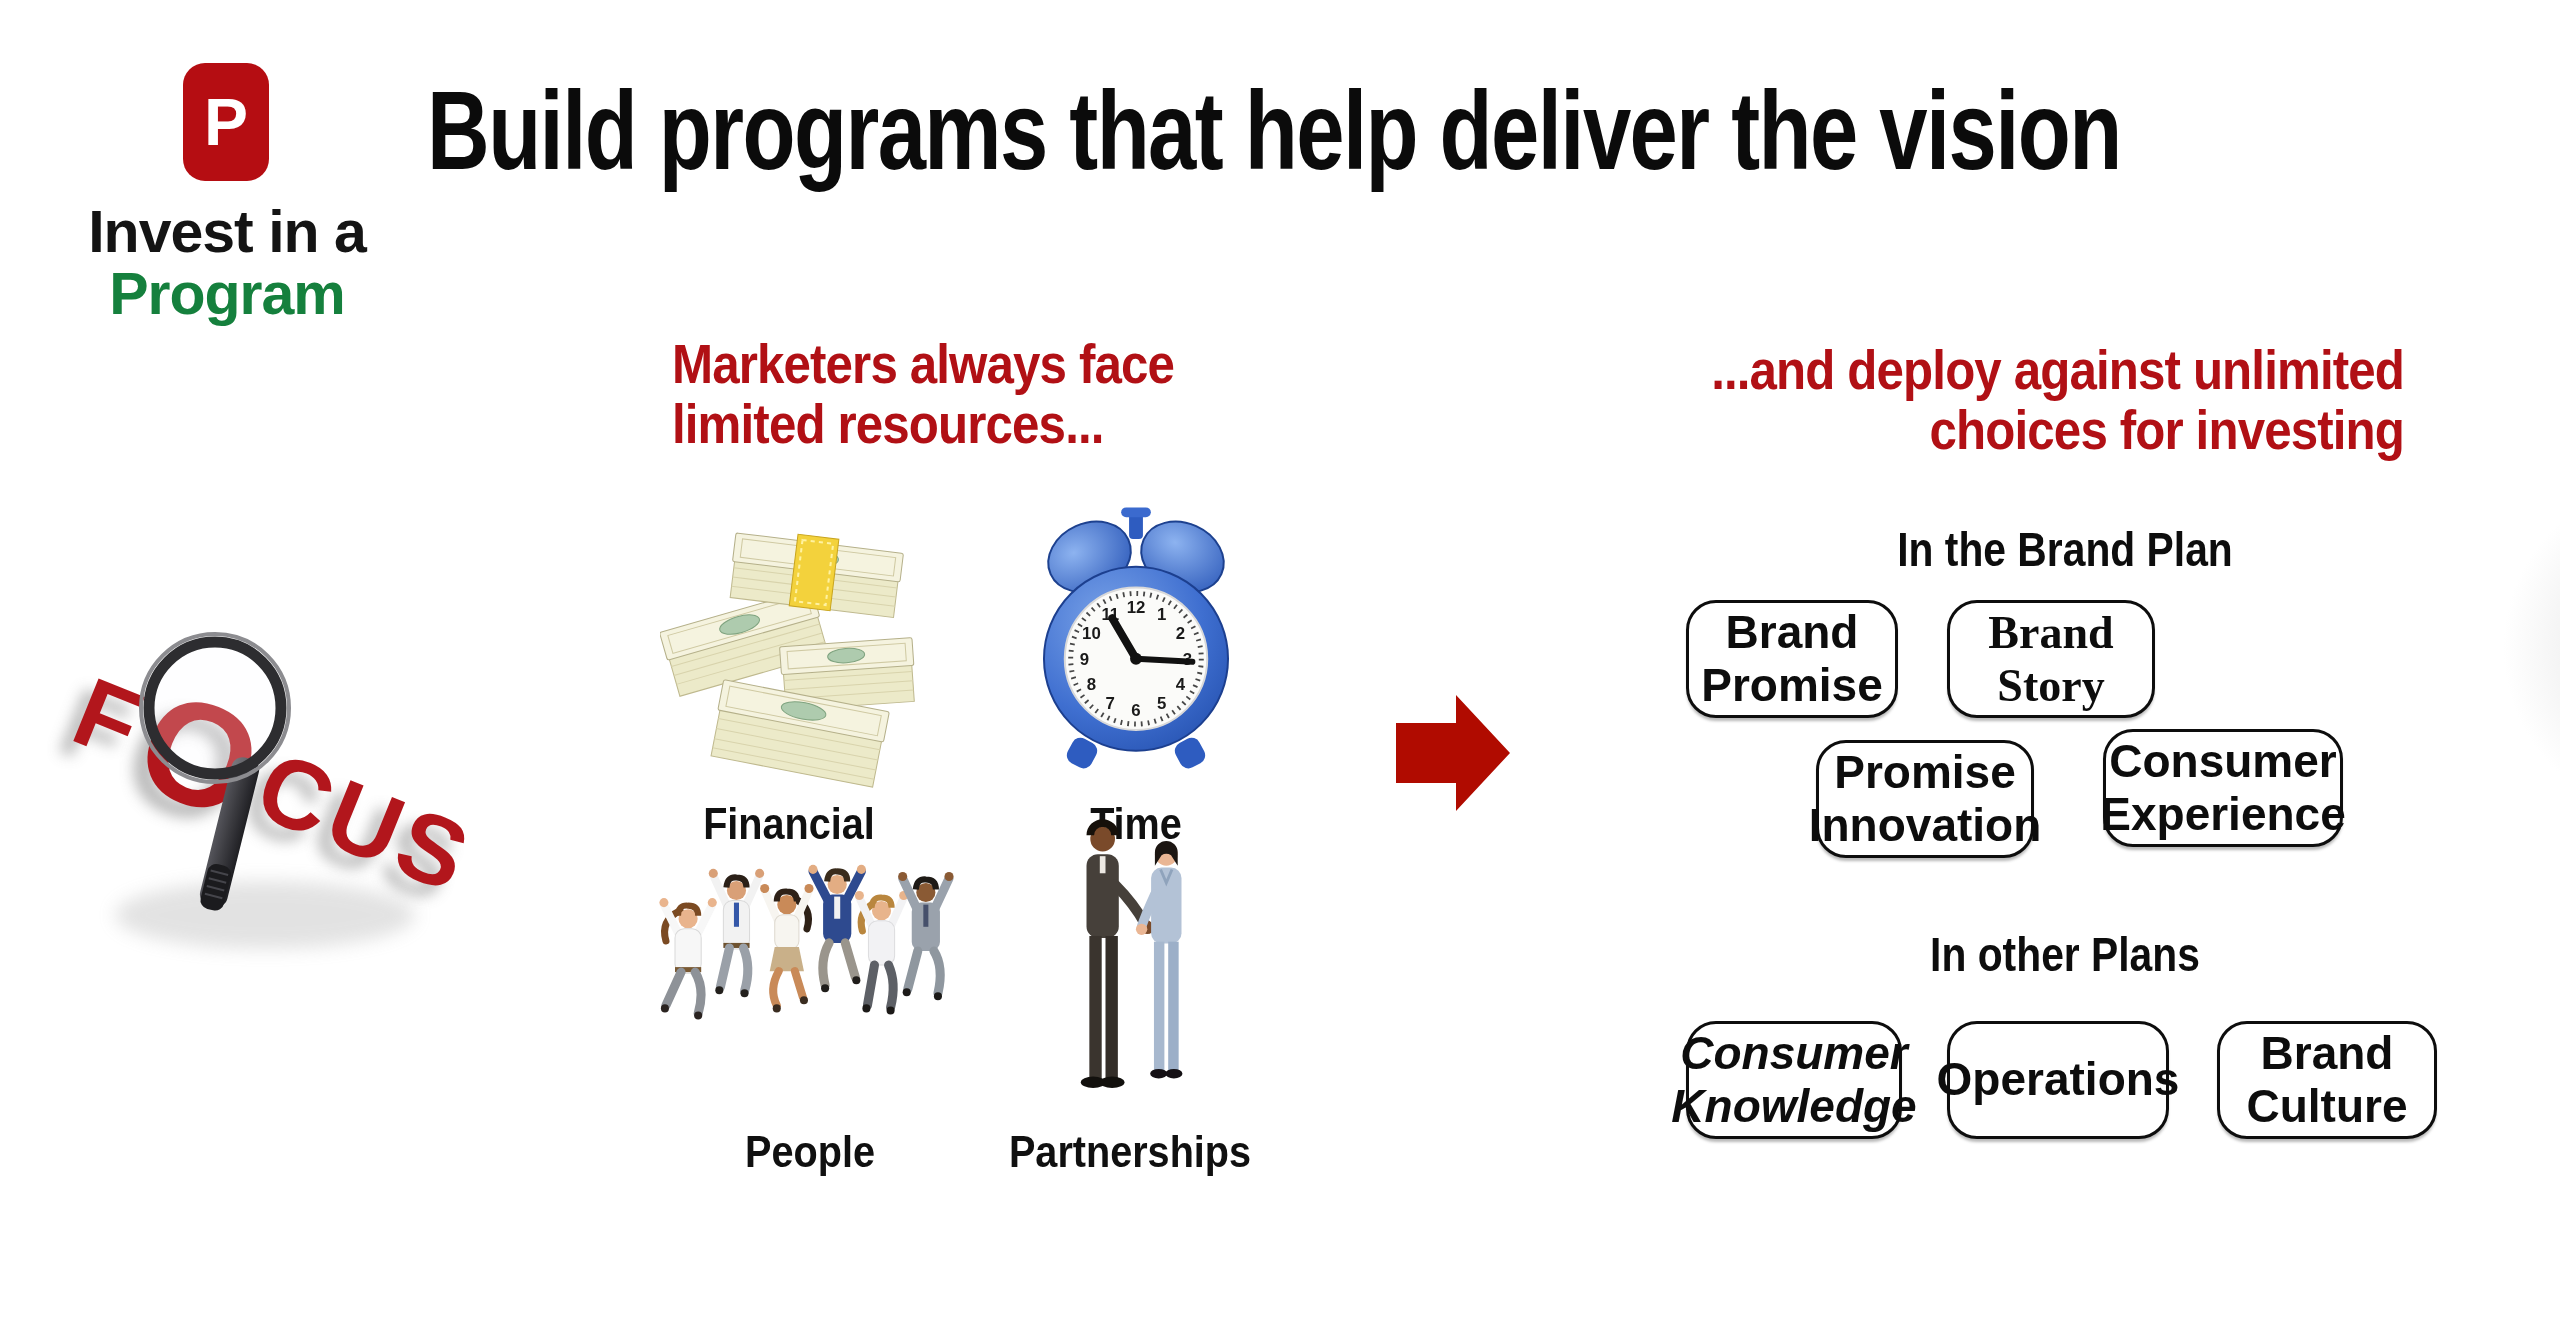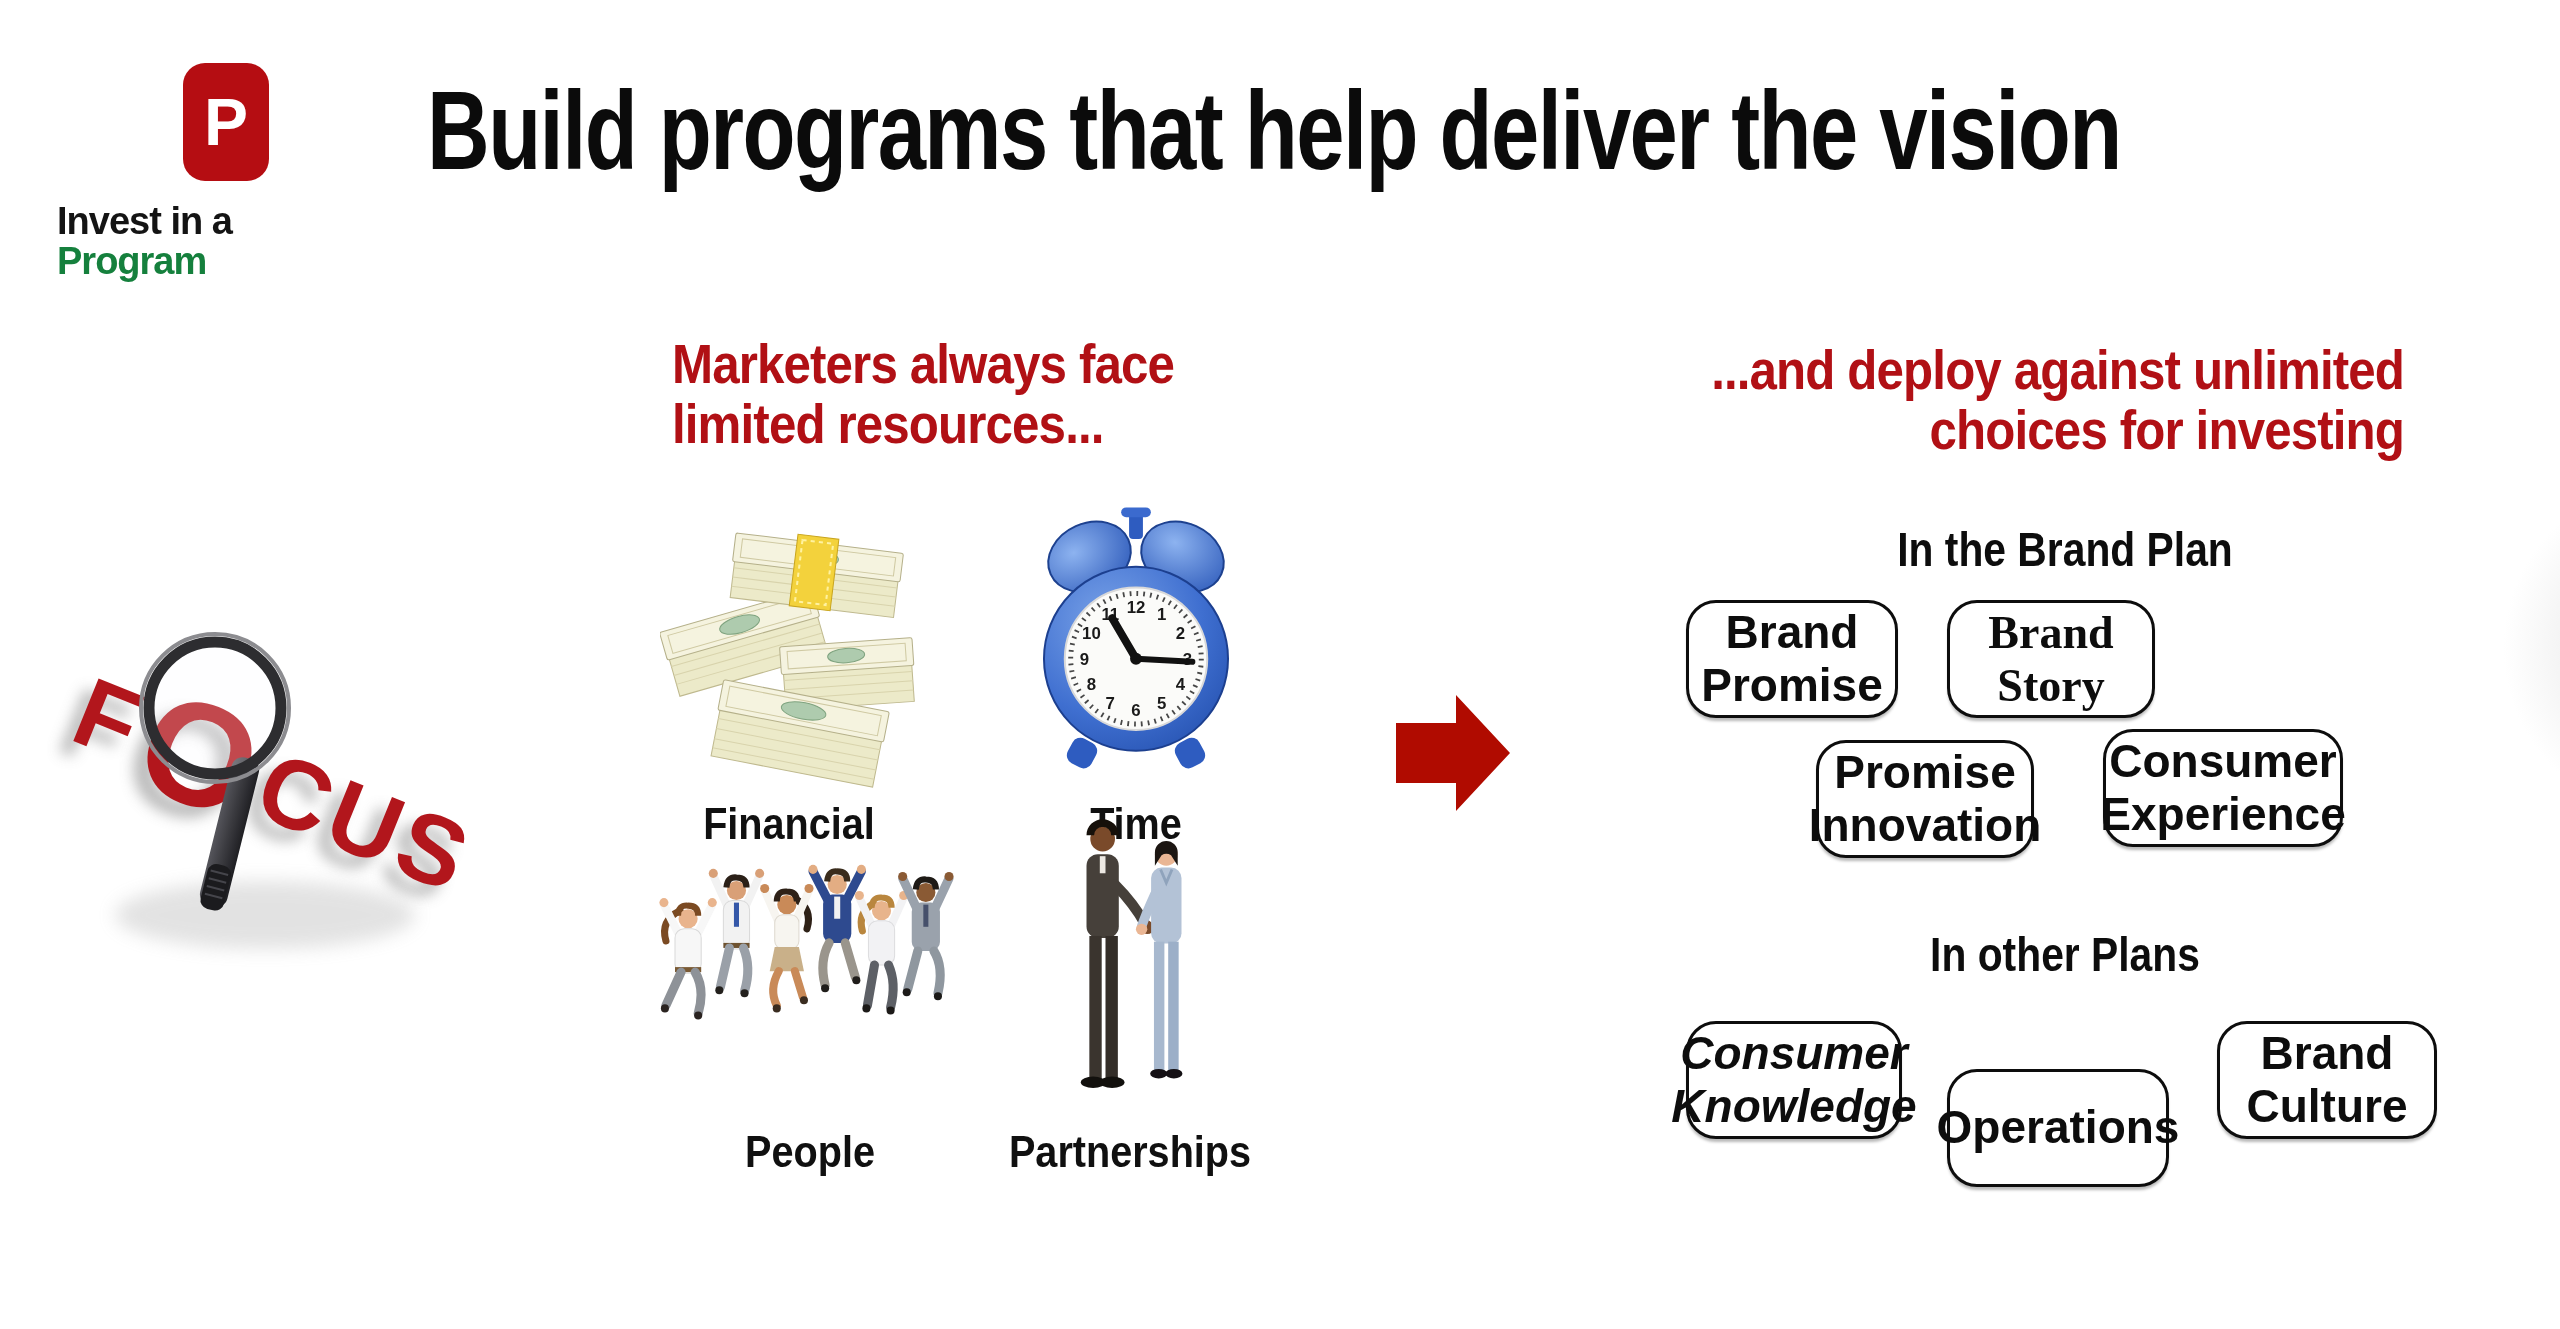--- a/index.html
+++ b/index.html
@@ -9,22 +9,22 @@
   }
   .abs{position:absolute;}
 
   
   .badge{
     left:183px;top:63px;width:86px;height:118px;border-radius:22px;
     background:#b50d12;display:flex;align-items:center;justify-content:center;
   }
   .badge span{color:#fff;font-size:66px;font-weight:700;line-height:1;}
   .logo-caption{
-    left:57px;top:202px;width:340px;text-align:left;
-    font-weight:700;font-size:38px;line-height:1.05;letter-spacing:-1px;
+    left:57px;top:202px;width:340px;text-align:center;
+    font-weight:700;font-size:59px;line-height:1.05;letter-spacing:-1px;
   }
   .logo-caption .l2{color:#15803d;display:block;}
   .logo-caption .l1{display:block;color:#141414;}
 
   .main-title{
     left:427px;top:75px;white-space:nowrap;font-size:112px;font-weight:700;
     letter-spacing:-2px;line-height:1;color:#0b0b0b;
     transform:scaleX(.775);transform-origin:0 0;
   }
 
@@ -328,18 +328,18 @@
   </div>
 
   <div class="abs group-title" style="top:524px;">In the Brand Plan</div>
   <div class="plan-box" style="left:1686px;top:600px;width:212px;">Brand Promise</div>
   <div class="plan-box" style="left:1947px;top:600px;width:208px;font-family:Liberation Serif, serif;">Brand Story</div>
   <div class="plan-box" style="left:1816px;top:740px;width:218px;">Promise Innovation</div>
   <div class="plan-box" style="left:2103px;top:729px;width:240px;">Consumer Experience</div>
 
   <div class="abs group-title" style="top:929px;">In other Plans</div>
   <div class="plan-box" style="left:1686px;top:1021px;width:216px;font-style:italic;">Consumer Knowledge</div>
-  <div class="plan-box" style="left:1947px;top:1021px;width:222px;margin-top:48px;">Operations</div>
+  <div class="plan-box" style="left:1947px;top:1021px;width:222px;">Operations</div>
   <div class="plan-box" style="left:2217px;top:1021px;width:220px;">Brand Culture</div>
 
   <div class="abs edge-blob"></div>
 
 </div>
 
 </body></html>

